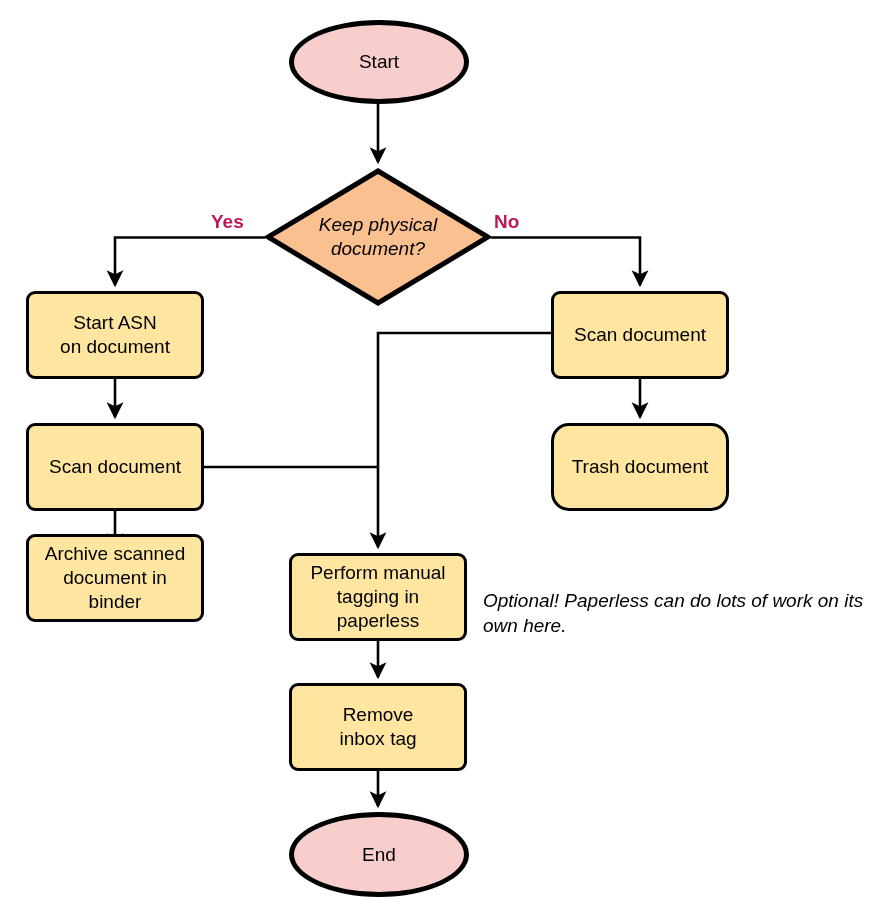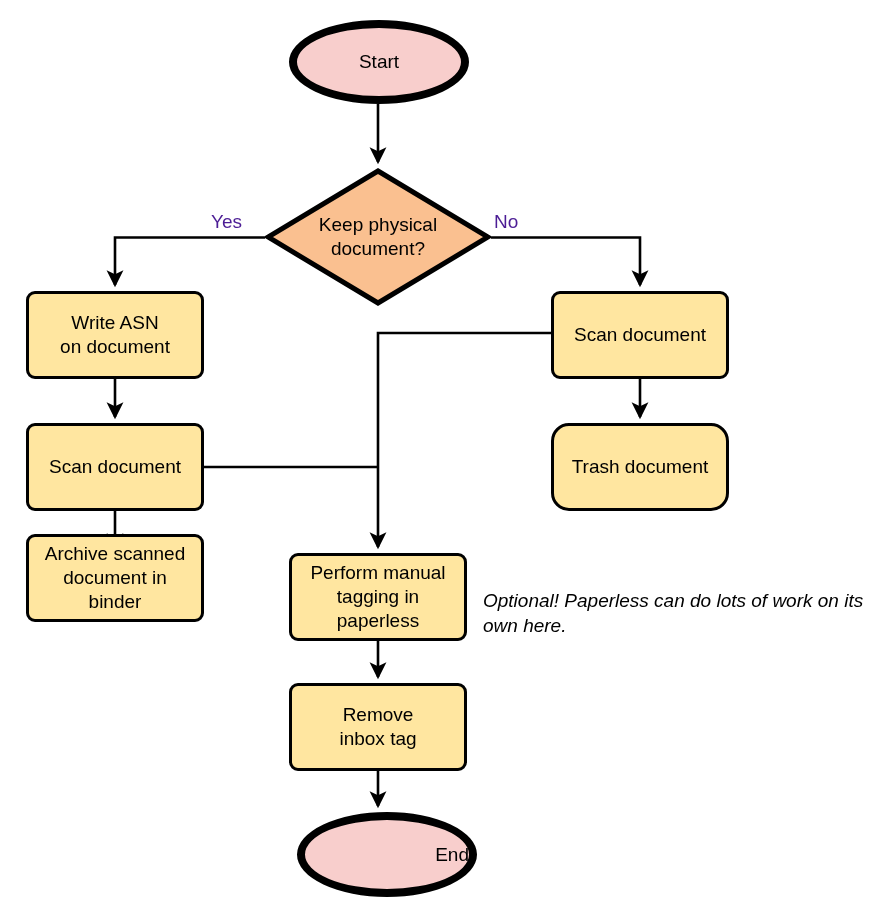--- a/index.html
+++ b/index.html
@@ -31,21 +31,21 @@
     align-items: center;
     justify-content: center;
     text-align: center;
     color: #000000;
     font-family: "Liberation Sans", sans-serif;
     font-size: 19px;
     line-height: 24px;
     white-space: pre-line;
   }
   .node.terminator {
-    border: 8px solid #000000;
+    border: 5px solid #000000;
     border-radius: 50%;
     background: #f8cecc;
   }
   .node.process {
     border: 3px solid #000000;
     border-radius: 9px;
     background: #ffe6a0;
   }
   .node.decision {
     background: transparent;
@@ -54,28 +54,30 @@
   .decision-shape {
     position: absolute;
     left: 0;
     top: 0;
     width: 100%;
     height: 100%;
   }
   .decision-label {
     position: relative;
     z-index: 2;
+    font-style: italic;
   }
   .edge-label {
     position: absolute;
-    color: #4c1d95;
+    color: #be185d;
     font-family: "Liberation Sans", sans-serif;
     font-size: 19px;
     line-height: 22px;
     white-space: nowrap;
+    font-weight: bold;
   }
   .annotation {
     position: absolute;
     color: #000000;
     font-family: "Liberation Sans", sans-serif;
     font-style: italic;
     font-size: 19px;
     line-height: 25px;
     width: 408px;
   }
@@ -122,21 +124,21 @@
 
   <div class="node decision" style="left:265px; top:168px; width:226px; height:138px;">
     <svg class="decision-shape" viewBox="0 0 226 138" preserveAspectRatio="none" xmlns="http://www.w3.org/2000/svg">
       <polygon points="113,3 223,69 113,135 3,69" fill="#fac090" stroke="#000000" stroke-width="5" stroke-linejoin="miter"></polygon>
     </svg>
     <span class="decision-label">Keep physical
 document?</span>
   </div>
 
   <div class="node process" style="left:26px; top:291px; width:178px; height:88px;">
-    <span>Write ASN
+    <span>Start ASN
 on document</span>
   </div>
 
   <div class="node process" style="left:26px; top:423px; width:178px; height:88px;">
     <span>Scan document</span>
   </div>
 
   <div class="node process" style="left:26px; top:534px; width:178px; height:88px;">
     <span>Archive scanned
 document in
@@ -155,21 +157,21 @@
     <span>Remove
 inbox tag</span>
   </div>
 
   <div class="node process" style="left:289px; top:553px; width:178px; height:88px;">
     <span>Perform manual
 tagging in
 paperless</span>
   </div>
 
-  <div class="node terminator" style="left:297px; top:812px; width:180px; height:85px;justify-content:flex-end;">
+  <div class="node terminator" style="left:289px; top:812px; width:180px; height:85px;">
     <span>End</span>
   </div>
 
   <div class="edge-label" style="left:211px; top:211px;">Yes</div>
 
   <div class="edge-label" style="left:494px; top:211px;">No</div>
 
   <div class="annotation" style="left:483px; top:588px;">Optional! Paperless can do lots of work on its own here.</div>
 
 </div>

